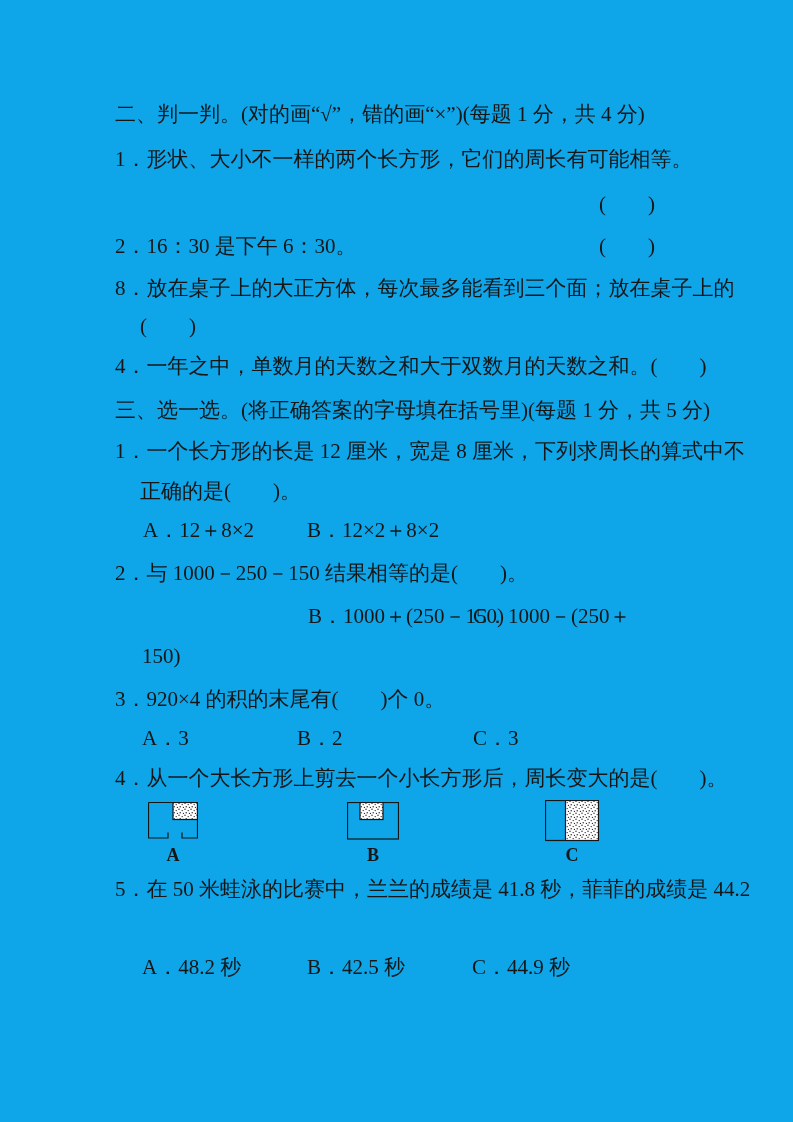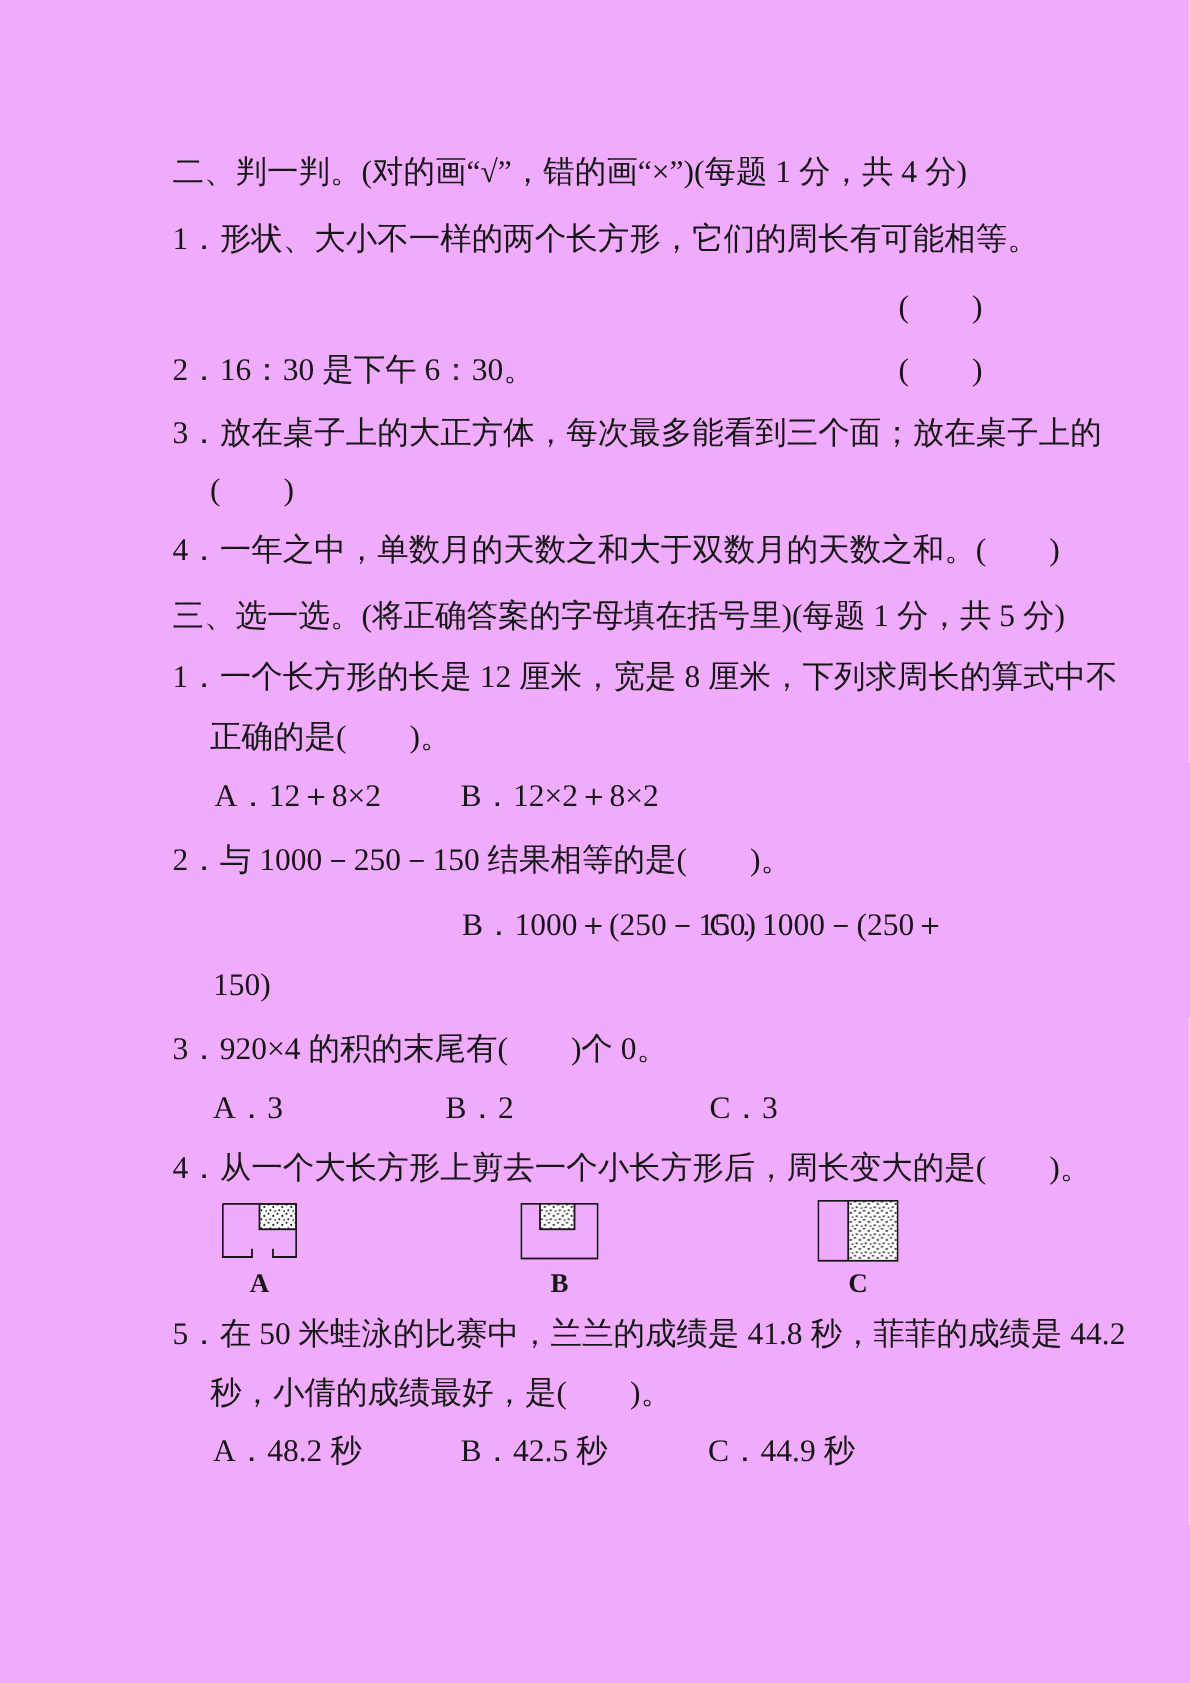--- a/index.html
+++ b/index.html
@@ -1,20 +1,20 @@
 <!DOCTYPE html>
 <html><head>
 <meta charset="utf-8">
 <style>
   html, body { margin: 0; padding: 0; background: #ffffff; }
   .page {
     position: relative;
     width: 793px;
     height: 1122px;
-    background: #f0abfc;
+    background: #0ea5e9;
     font-family: "Liberation Serif", "DejaVu Serif", serif;
     font-size: 21px;
     color: #161616;
     overflow: hidden;
   }
   .ln {
     position: absolute;
     left: 115px;
     white-space: pre;
     line-height: 24px;
@@ -52,21 +52,21 @@
   <div class="ln" style="top:147px">1．形状、大小不一样的两个长方形，它们的周长有可能相等。</div>
   <div class="row endonly" style="top:192px; left:115px; width:540px">
     <span>(　　)</span>
   </div>
 
   <div class="row" style="top:234px; left:115px; width:540px">
     <span>2．16：30 是下午 6：30。</span>
     <span>(　　)</span>
   </div>
 
-  <div class="ln" style="top:276px">3．放在桌子上的大正方体，每次最多能看到三个面；放在桌子上的</div>
+  <div class="ln" style="top:276px">8．放在桌子上的大正方体，每次最多能看到三个面；放在桌子上的</div>
   <div class="row" style="top:314px; left:140px; width:470px">
     <span>(　　)</span>
   </div>
 
   <div class="row" style="top:354px; left:115px; width:522px">
     <span>4．一年之中，单数月的天数之和大于双数月的天数之和。</span>
     <span>(　　)</span>
   </div>
 
   <div class="ln" style="top:398px">三、选一选。(将正确答案的字母填在括号里)(每题 1 分，共 5 分)</div>
@@ -130,18 +130,17 @@
     <rect x="20.5" y="0.5" width="33" height="40" fill="url(#stippleC)"></rect>
     <rect x="0.5" y="0.5" width="53" height="40" fill="none" stroke="#161616" stroke-width="1.2"></rect>
     <line x1="20.5" y1="0.5" x2="20.5" y2="40.5" stroke="#161616" stroke-width="1.2"></line>
   </svg>
 
   <span class="figlabel" style="left:148px; width:50px">A</span>
   <span class="figlabel" style="left:347px; width:52px">B</span>
   <span class="figlabel" style="left:545px; width:54px">C</span>
 
   <div class="ln" style="top:877px">5．在 50 米蛙泳的比赛中，兰兰的成绩是 41.8 秒，菲菲的成绩是 44.2</div>
-  <div class="ln" style="top:916px; left:140px">秒，小倩的成绩最好，是(　　)。</div>
   <span class="opt" style="top:955px; left:142px">A．48.2 秒</span>
   <span class="opt" style="top:955px; left:307px">B．42.5 秒</span>
   <span class="opt" style="top:955px; left:472px">C．44.9 秒</span>
 
 </div>
 
 </body></html>

